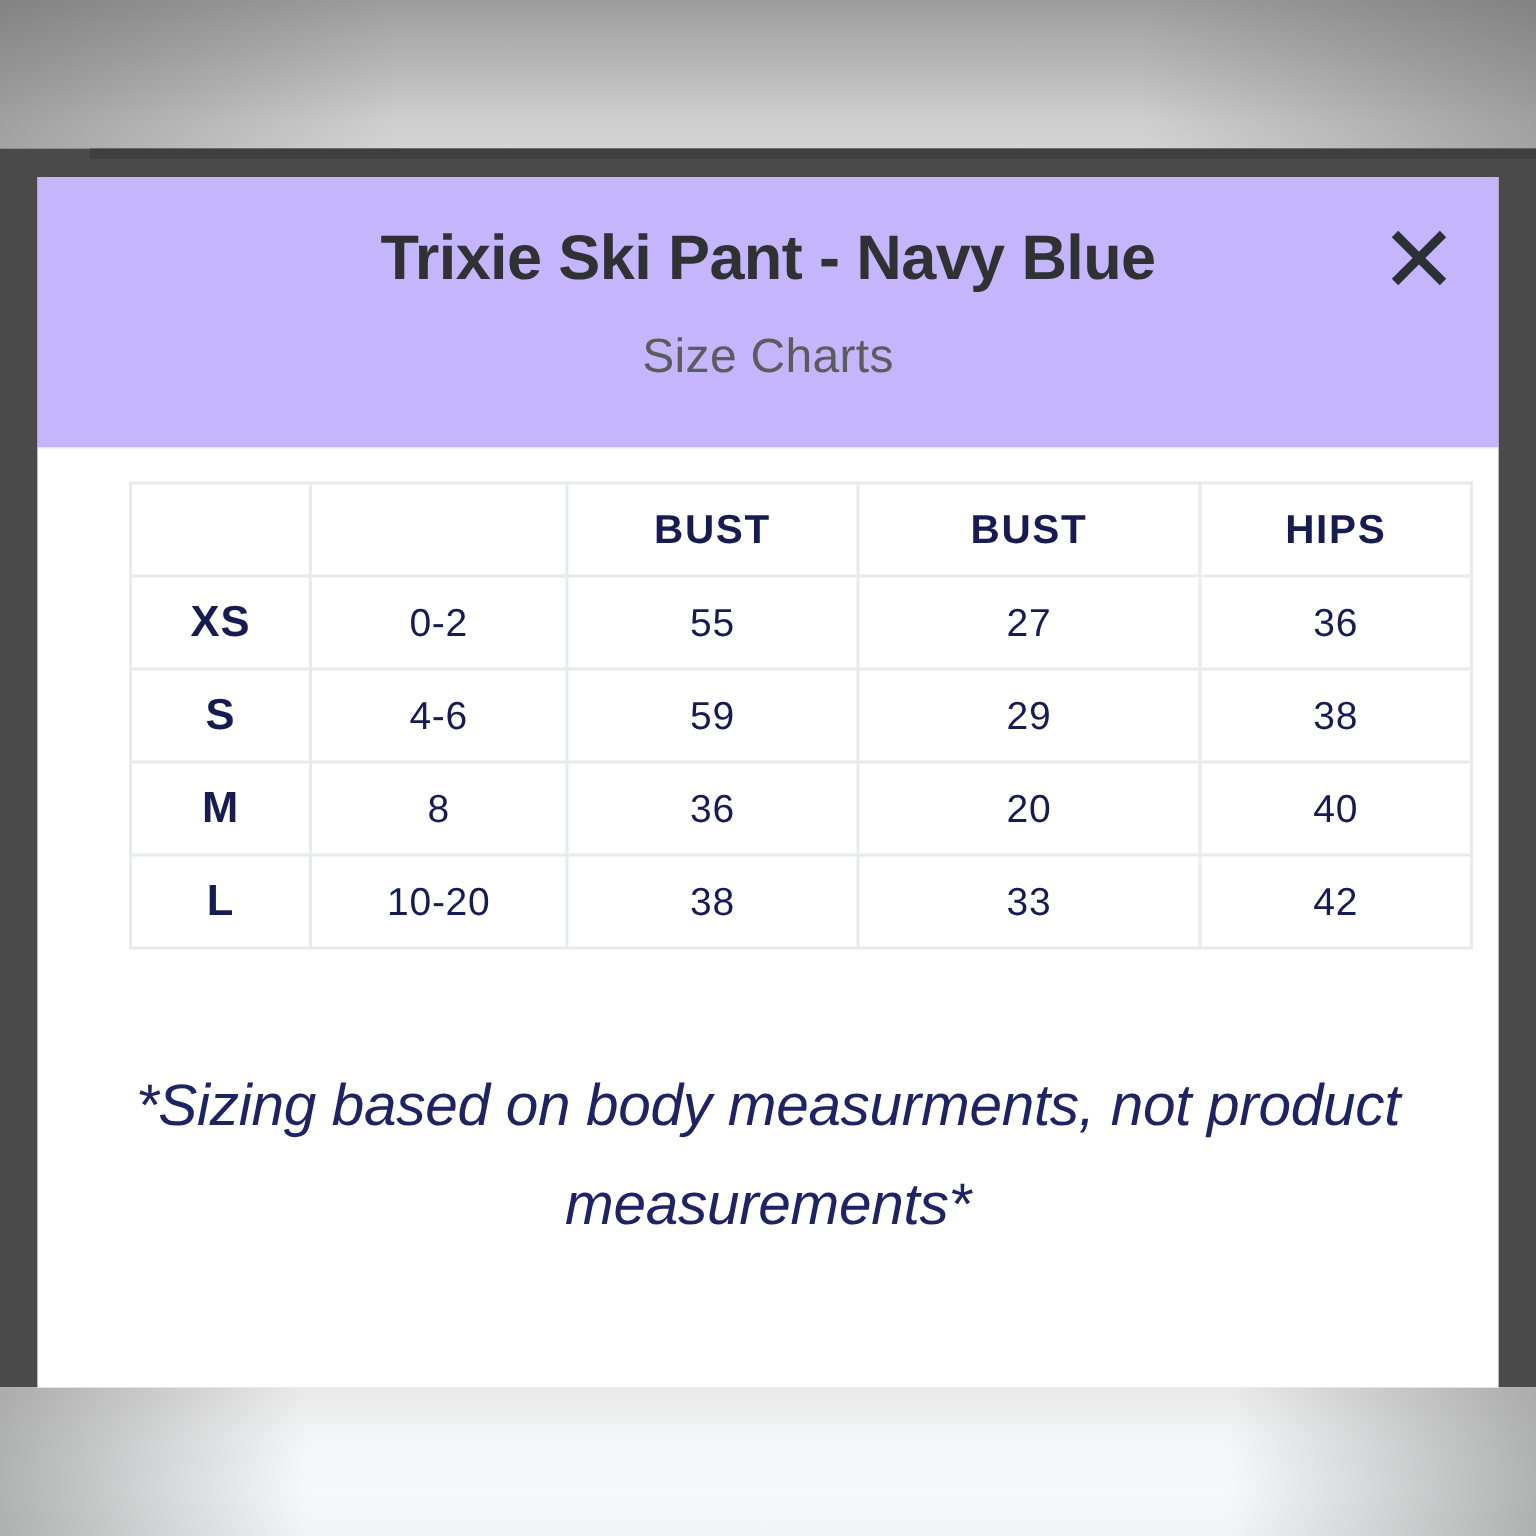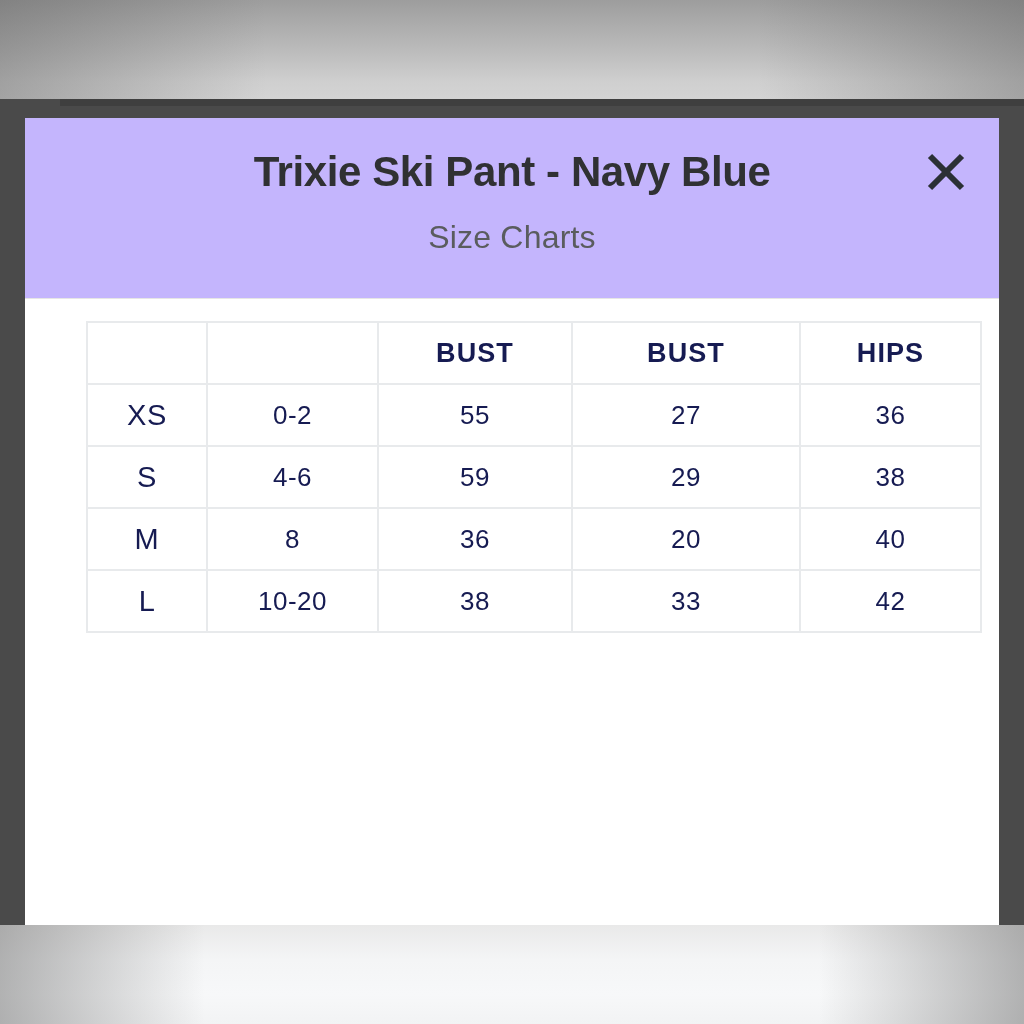--- a/index.html
+++ b/index.html
@@ -153,21 +153,21 @@
     letter-spacing: 0.5px;
   }
 
   table.size-table th {
     font-weight: bold;
     font-size: 27px;
     letter-spacing: 1.1px;
   }
 
   table.size-table td.size-label {
-    font-weight: normal;
+    font-weight: bold;
     font-size: 29px;
     letter-spacing: 0.6px;
   }
 
   .table-note {
     position: absolute;
     left: 52px;
     right: 52px;
     top: 406px;
     text-align: center;
@@ -254,16 +254,20 @@
               <td class="size-label">L</td>
               <td>10-20</td>
               <td>38</td>
               <td>33</td>
               <td>42</td>
             </tr>
           </tbody>
         </table>
       </div>
 
+      <div class="table-note">
+        <span>*Sizing based on body measurments, not</span>
+        <span>product measurements*</span>
+      </div>
 
     </div>
   </div>
 </div>
 
 </body></html>

